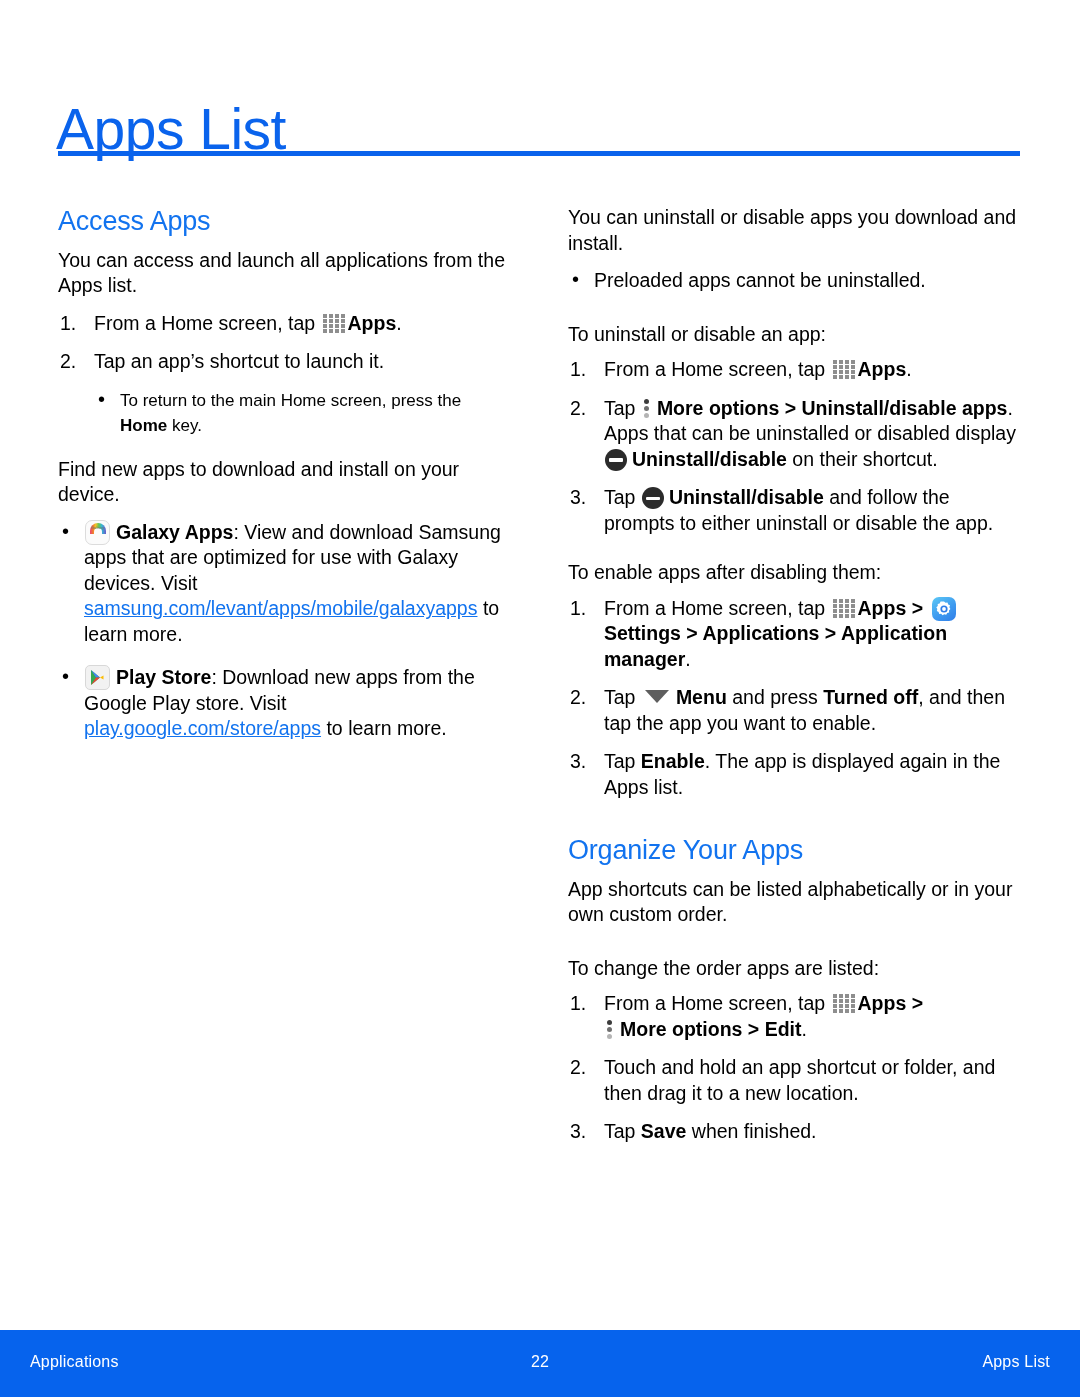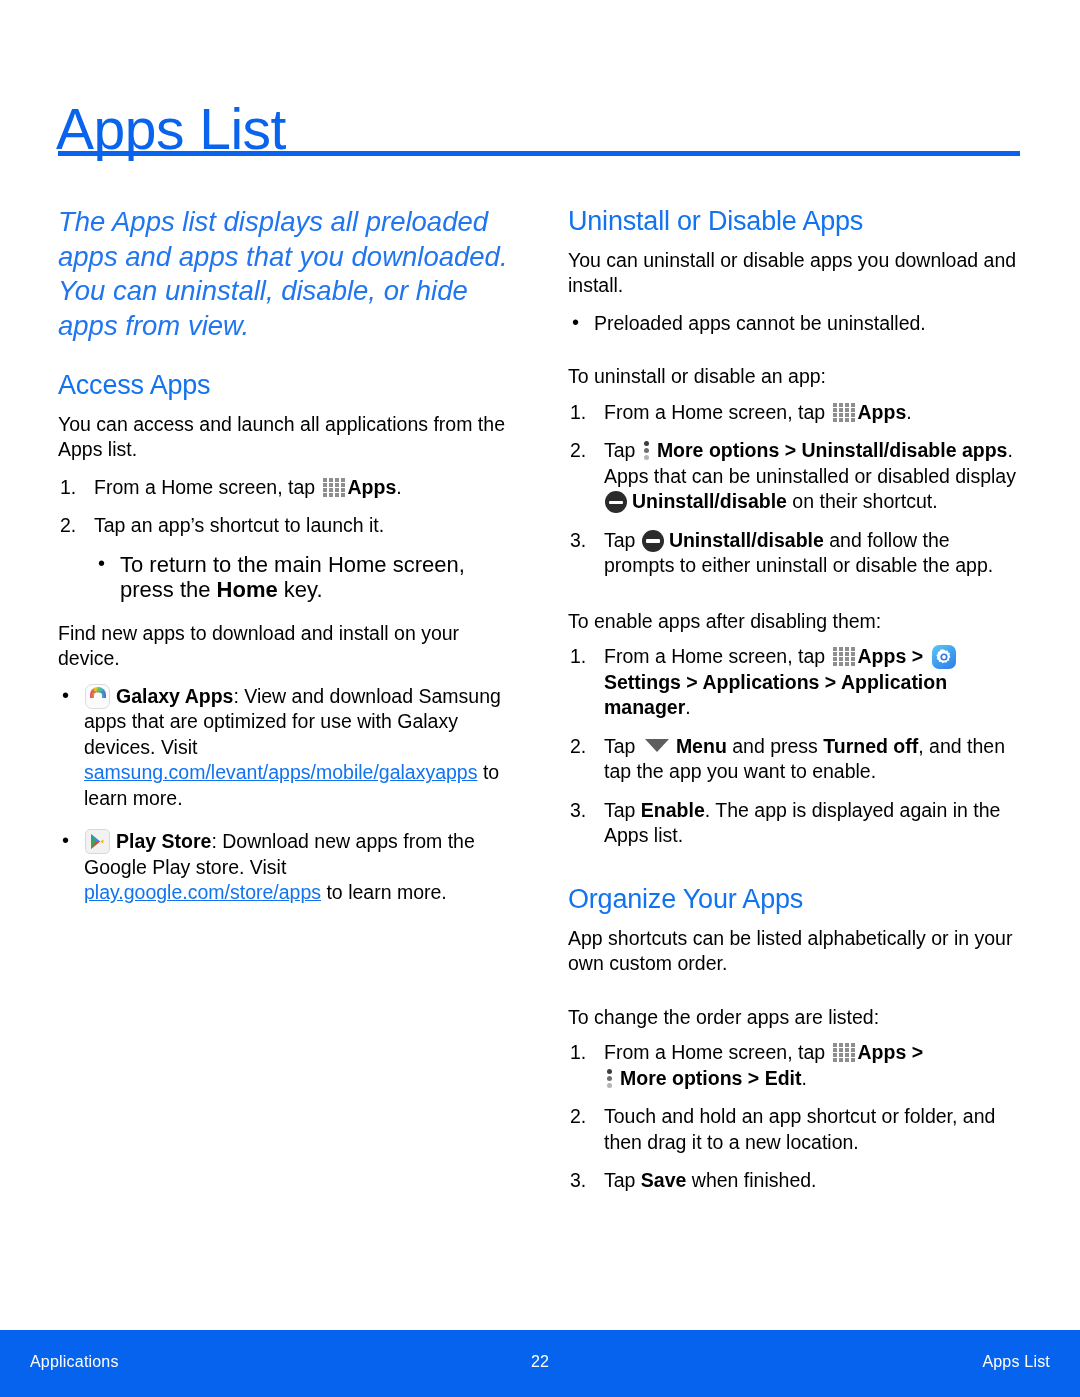--- a/index.html
+++ b/index.html
@@ -110,21 +110,21 @@
 
   
   ul.subbullets {
     list-style: none;
     margin: 13px 0 0 0;
     padding: 0;
   }
   ul.subbullets > li {
     position: relative;
     padding-left: 26px;
-    font-size: 22px;
+    font-size: 17px;
     line-height: 25.5px;
   }
   ul.subbullets > li::before {
     content: "\2022";
     position: absolute;
     left: 4px;
     top: -1px;
     font-size: 20px;
   }
 
@@ -321,21 +321,20 @@
 </head>
 <body>
 
 <div class="page">
 
   <h1 class="page-title">Apps List</h1>
   <div class="title-rule"></div>
 
   <div class="col col-left">
 
-    <p class="lede">The Apps list displays all preloaded apps and apps that you downloaded. You can uninstall, disable, or hide apps from view.</p>
 
 
     <h2 class="section">Access Apps</h2>
     <p class="body lead-in">You can access and launch all applications from the Apps list.</p>
 
     <ol class="steps">
       <li>
         <span>From a Home screen, tap</span>
         <span class="icn icn-apps">
           <i style="left:0px;top:0px"></i><i style="left:6px;top:0px"></i><i style="left:12px;top:0px"></i><i style="left:18px;top:0px"></i>
@@ -369,21 +368,20 @@
             <polygon points="5,7.5 9,7.5 0,15" fill="#ea4335"></polygon>
             <polygon points="9,7.5 12.5,5.4 12.5,9.6" fill="#fbbc04"></polygon>
           </svg>
         </span><b>Play Store</b><span>: Download new apps from the Google Play store. Visit </span><a class="link" href="#">play.google.com/store/apps</a><span> to learn more.</span>
       </li>
     </ul>
   </div>
 
   <div class="col col-right">
 
-    <h2 class="section">Uninstall or Disable Apps</h2>
     <p class="body lead-in">You can uninstall or disable apps you download and install.</p>
 
     <ul class="bullets">
       <li>Preloaded apps cannot be uninstalled.</li>
     </ul>
 
     <p class="body no-gap" style="margin-top:28px">To uninstall or disable an app:</p>
 
     <ol class="steps">
       <li>
@@ -399,21 +397,21 @@
         <span>Tap</span>
         <span class="icn icn-more"><i></i><i></i><i></i></span><b>More options</b><b> &gt; </b><b>Uninstall/disable apps</b><span>. Apps that can be uninstalled or disabled display</span>
         <span class="icn icn-minus"></span><b>Uninstall/disable</b><span> on their shortcut.</span>
       </li>
       <li>
         <span>Tap</span>
         <span class="icn icn-minus"></span><b>Uninstall/disable</b><span> and follow the prompts to either uninstall or disable the app.</span>
       </li>
     </ol>
 
-    <p class="body no-gap" style="margin-top:30px">To enable apps after disabling them:</p>
+    <p class="body no-gap" style="margin-top:24px">To enable apps after disabling them:</p>
 
     <ol class="steps">
       <li>
         <span>From a Home screen, tap</span>
         <span class="icn icn-apps">
           <i style="left:0px;top:0px"></i><i style="left:6px;top:0px"></i><i style="left:12px;top:0px"></i><i style="left:18px;top:0px"></i>
           <i style="left:0px;top:5px"></i><i style="left:6px;top:5px"></i><i style="left:12px;top:5px"></i><i style="left:18px;top:5px"></i>
           <i style="left:0px;top:10px"></i><i style="left:6px;top:10px"></i><i style="left:12px;top:10px"></i><i style="left:18px;top:10px"></i>
           <i style="left:0px;top:15px"></i><i style="left:6px;top:15px"></i><i style="left:12px;top:15px"></i><i style="left:18px;top:15px"></i>
         </span><b>Apps</b><b> &gt; </b><span class="icn icn-settings">

